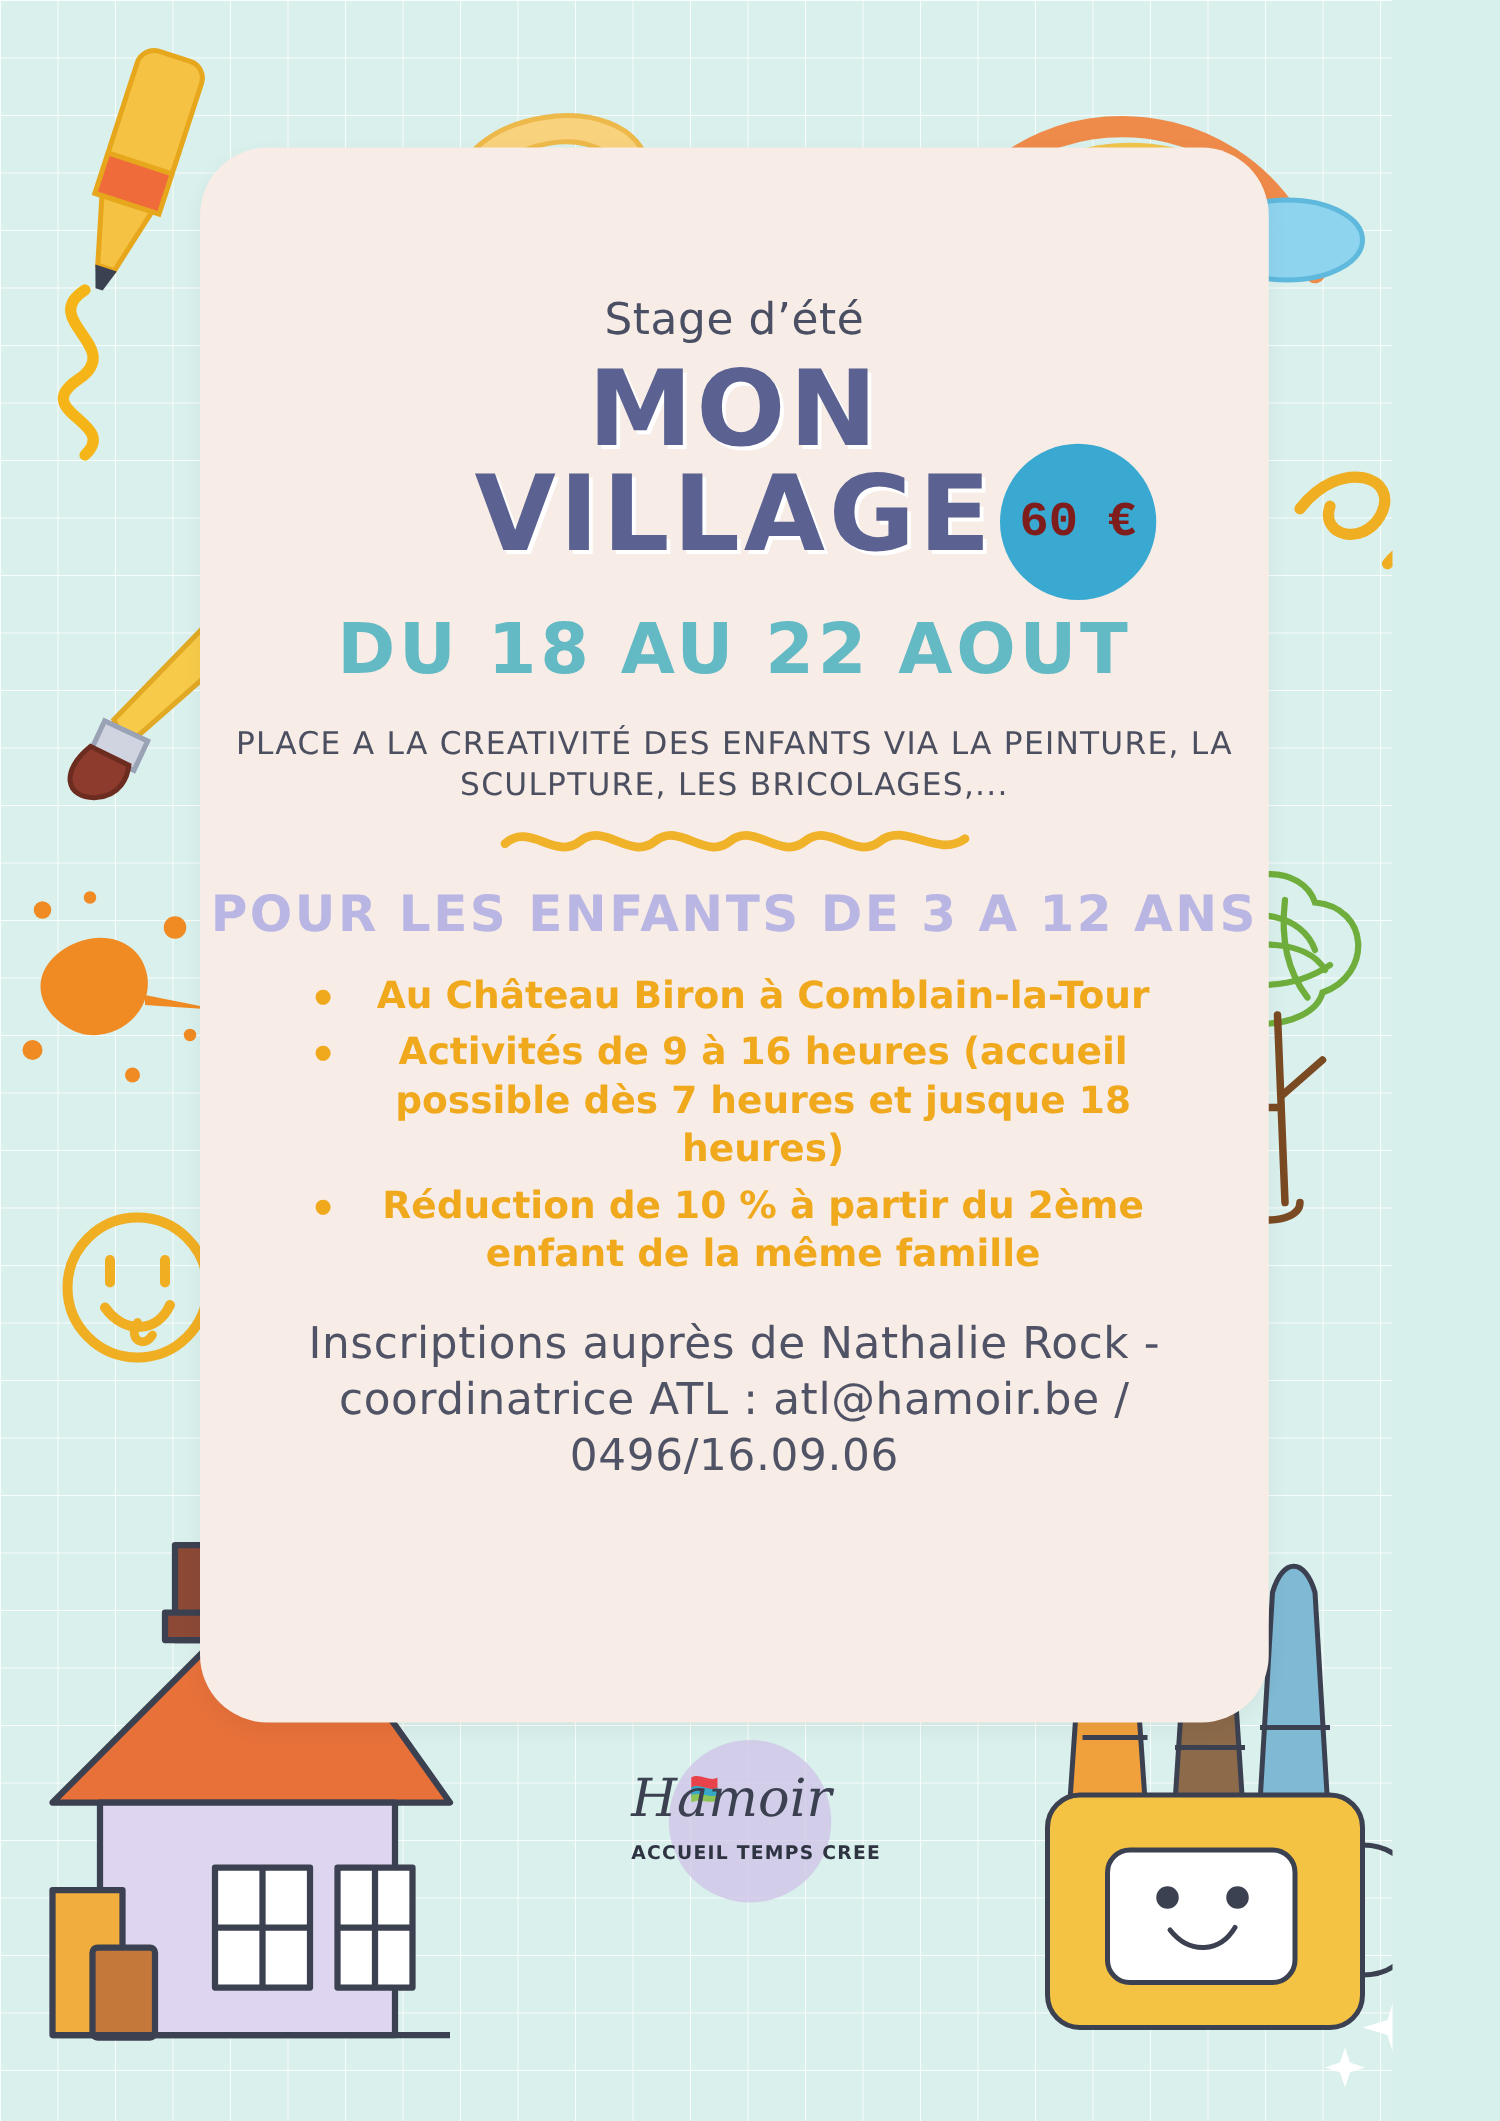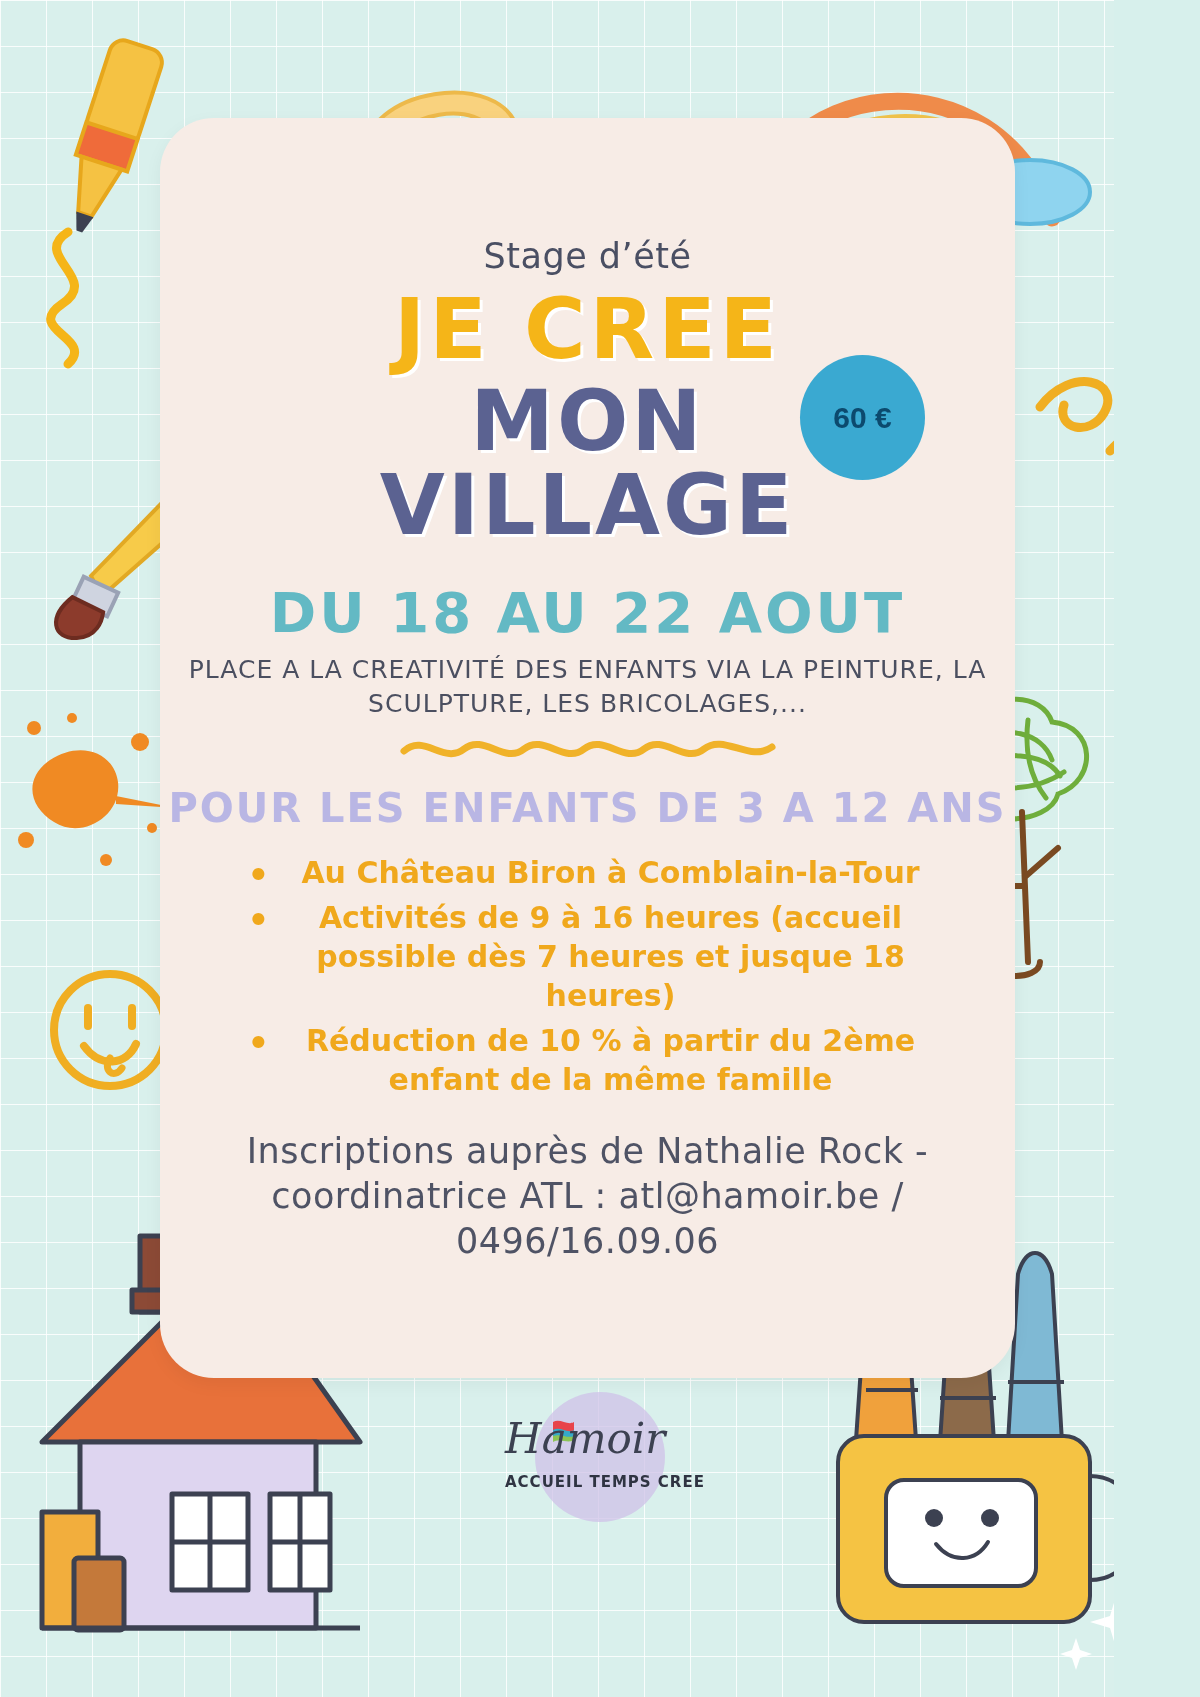--- a/index.html
+++ b/index.html
@@ -88,21 +88,21 @@
   .dates {
     margin-top: 34px;
     font-family: "DejaVu Sans", sans-serif;
     font-weight: bold;
     font-size: 56px;
     letter-spacing: 3px;
     color: #63b9c4;
   }
 
   .desc {
-    margin-top: 8px;
+    margin-top: 26px;
     font-family: "DejaVu Sans", sans-serif;
     font-size: 25px;
     line-height: 1.35;
     letter-spacing: 1px;
     color: #4b4f60;
   }
 
   .squiggle {
     margin: 14px auto 0 auto;
     width: 380px;
@@ -156,24 +156,24 @@
 
   
   .price-badge {
     position: absolute;
     left: 800px;
     top: 355px;
     width: 125px;
     height: 125px;
     border-radius: 50%;
     background: #3aa9d1;
-    color: #0c4a6e;
-    font-family: Liberation Sans, sans-serif;
-    font-weight: bold;
-    font-size: 30px;
+    color: #7f1d1d;
+    font-family: Liberation Mono, monospace;
+    font-weight: bold;
+    font-size: 39px;
     display: flex;
     align-items: center;
     justify-content: center;
   }
 
   
   .logo-block {
     position: absolute;
     left: 505px;
     top: 1400px;
@@ -367,21 +367,20 @@
     <g fill="#ffffff">
       <path d="M286 366 L292 386 L312 392 L292 398 L286 418 L280 398 L260 392 L280 386 Z"></path>
       <path d="M246 408 L250 420 L262 424 L250 428 L246 440 L242 428 L230 424 L242 420 Z"></path>
     </g>
   </svg>
 
   <div class="card"></div>
 
   <div class="content">
     <div class="subtitle-top">Stage d’été</div>
-    <div class="title-1">JE CREE</div>
     <div class="title-2">MON</div>
     <div class="title-3">VILLAGE</div>
     <div class="dates">DU 18 AU 22 AOUT</div>
     <div class="desc">PLACE A LA CREATIVITÉ DES ENFANTS VIA LA PEINTURE, LA SCULPTURE, LES BRICOLAGES,...</div>
 
     <svg class="squiggle" viewBox="0 0 380 30">
       <path d="M6 16 C 26 -2, 46 30, 66 14 C 86 -2, 106 30, 126 14 C 146 -2, 166 30, 186 14 C 206 -2, 226 30, 246 14 C 266 -2, 286 30, 306 14 C 326 -2, 352 28, 374 12" fill="none" stroke="#f0b229" stroke-width="7" stroke-linecap="round"></path>
     </svg>
 
     <div class="age-line">POUR LES ENFANTS DE 3 A 12 ANS</div>

